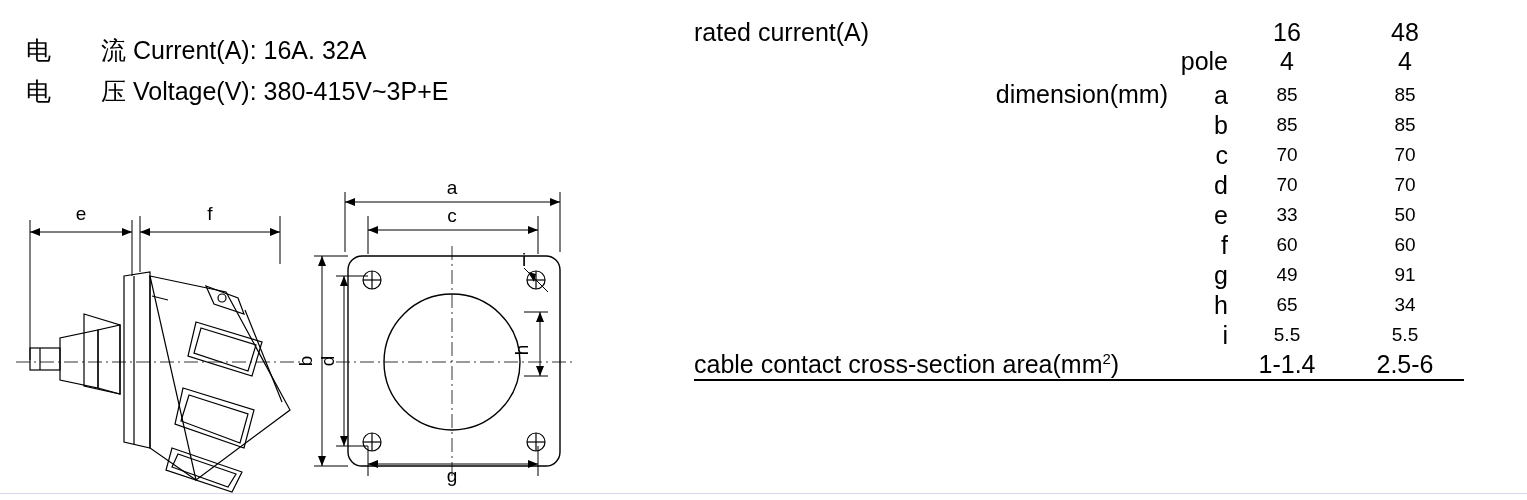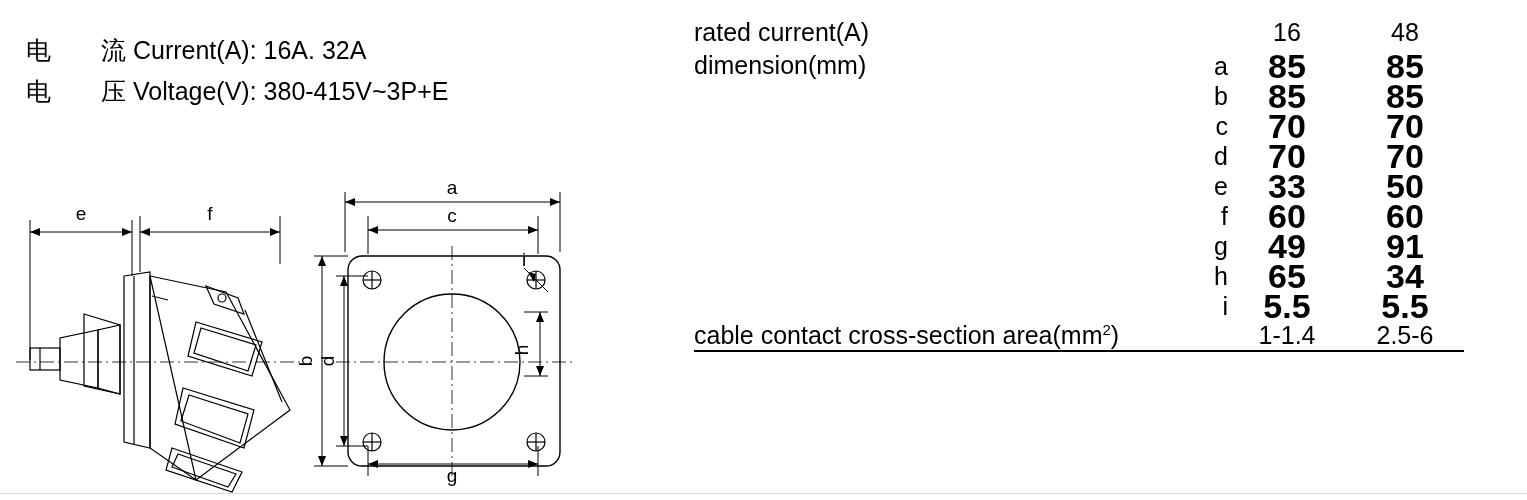--- a/index.html
+++ b/index.html
@@ -90,37 +90,36 @@
     width: 118px;
     white-space: nowrap;
   }
   .header-red {
     background: #ff0000;
     text-align: center;
     font-size: 25px;
     padding: 5px 0 6px 0;
   }
   .dim-label-cell {
-    text-align: left;
+    text-align: right;
     padding-left: 8px;
     vertical-align: top;
     white-space: nowrap;
     margin-left: 20px;
   }
   .dim-letters {
     text-align: right;
     padding-right: 10px;
     line-height: 30px;
     font-size: 25px;
   }
   .dim-values {
     text-align: center;
     line-height: 30px;
-    font-size: 34px;
-    font-weight: bold;
+    font-size: 19px;
   }
   .pad-v { padding-top: 3px; padding-bottom: 3px; }
   sup { font-size: 15px; }
 
   
   #page-bottom-rule {
     position: absolute;
     left: 0;
     bottom: 6px;
     width: 1527px;
@@ -284,20 +283,25 @@
       </colgroup>
       <tbody>
 
 
         <tr class="row-line">
           <td class="cell-label vline-l pad-v">rated current(A)</td>
           <td class="cell-num vline-l pad-v">16</td>
           <td class="cell-num vline-l vline-r pad-v">48</td>
         </tr>
 
+        <tr class="row-line">
+          <td class="cell-label-right vline-l pad-v">pole</td>
+          <td class="cell-num vline-l pad-v">4</td>
+          <td class="cell-num vline-l vline-r pad-v">4</td>
+        </tr>
 
         <tr class="row-line">
           <td class="vline-l" style="padding:0;">
             <table style="width:534px;border-collapse:collapse;">
               <tbody>
                   <tr>
                 <td class="dim-label-cell" style="vertical-align:top;padding-top:4px;">dimension(mm)</td>
                 <td class="dim-letters" style="width:60px;vertical-align:top;padding-top:4px;">
                   <div>a</div>
                   <div>b</div>

